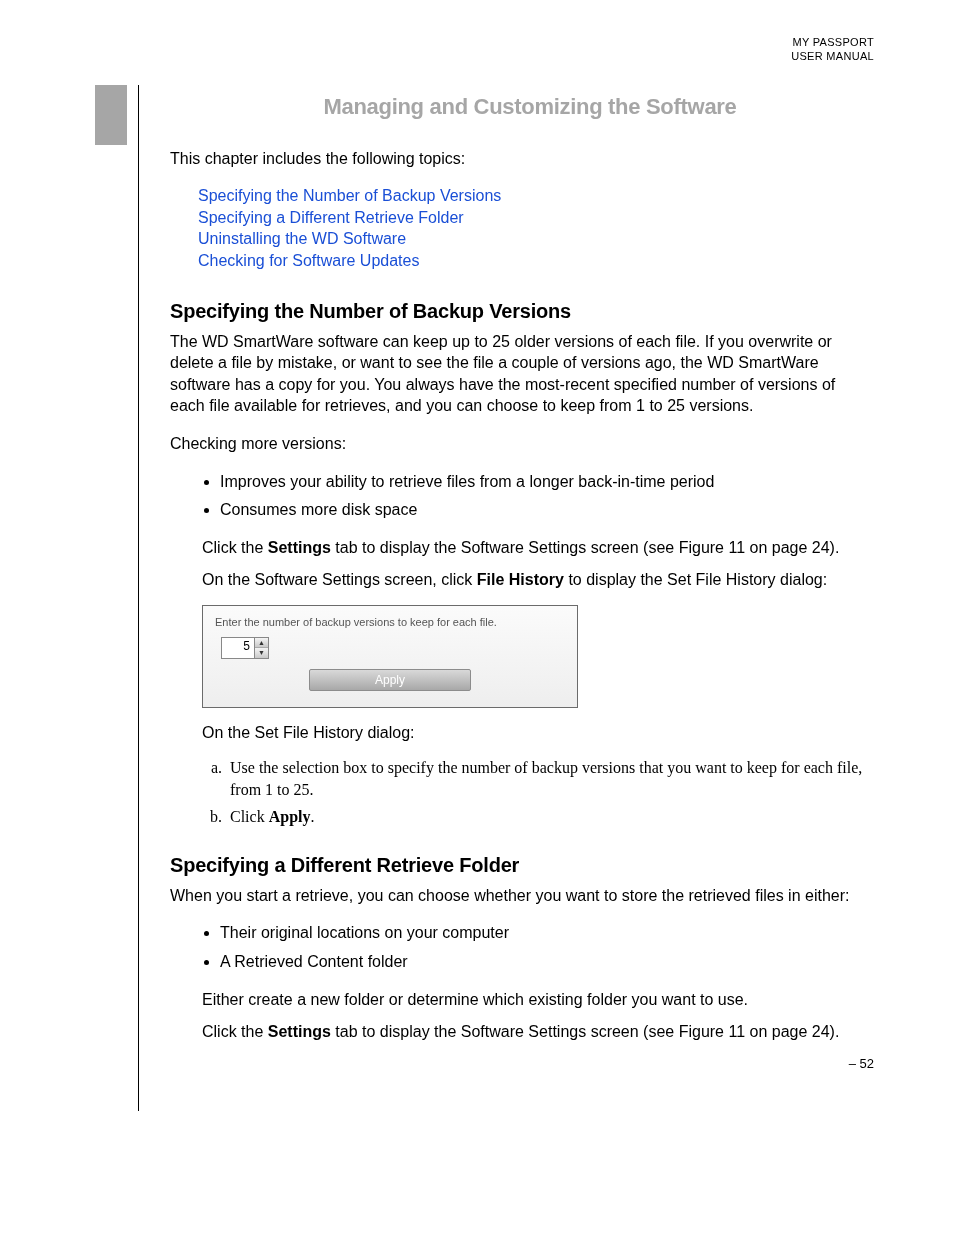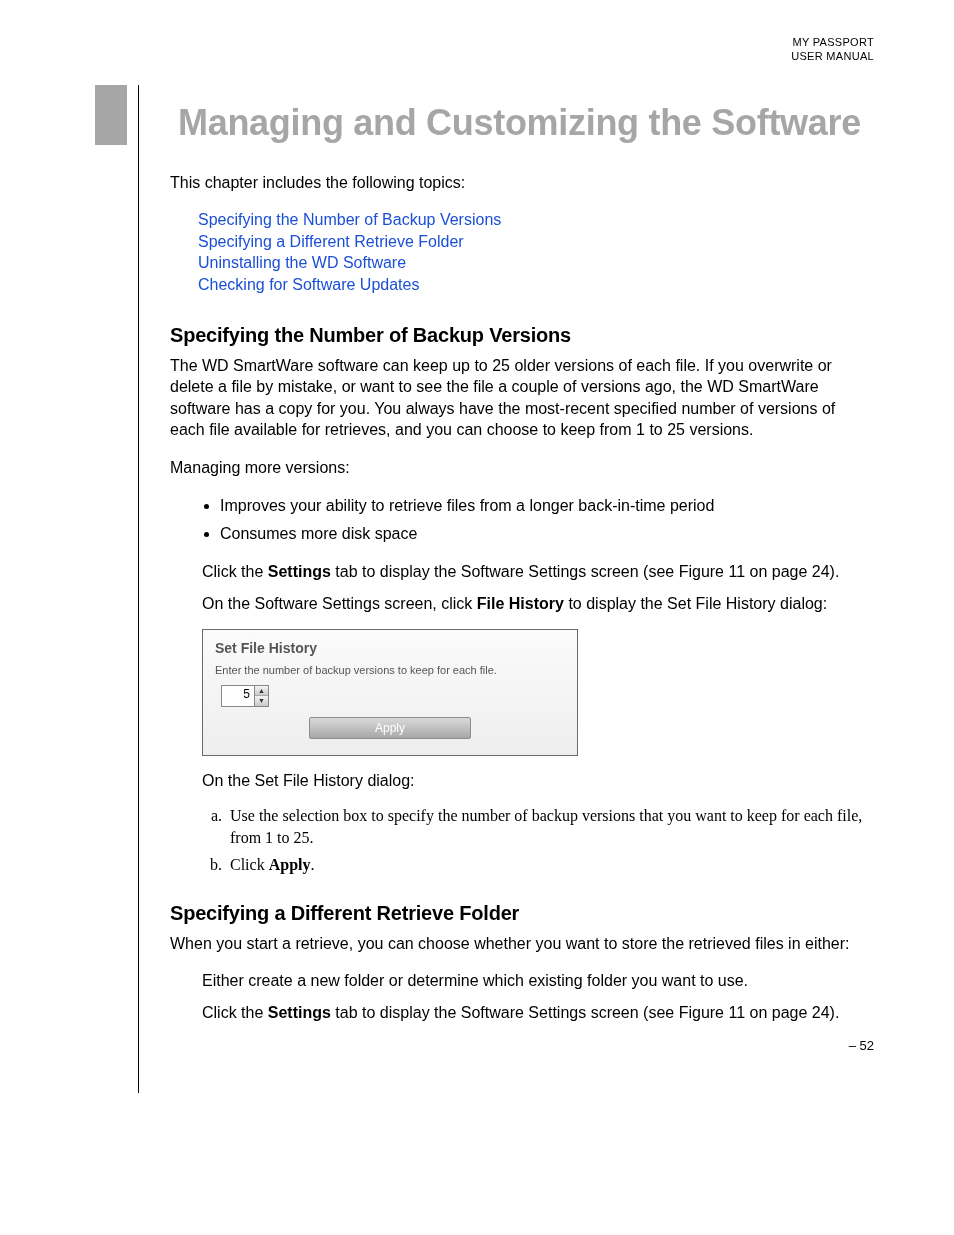--- a/index.html
+++ b/index.html
@@ -11,21 +11,21 @@
     width: 954px;
   }
   .page {
     padding: 35px 80px 40px 95px;
     position: relative;
   }
   .header-right {
     text-align: right;
     font-size: 11px;
     line-height: 1.3;
-    margin-bottom: 38px;
+    margin-bottom: 30px;
     letter-spacing: 0.3px;
   }
   .side-block {
     position: absolute;
     left: 95px;
     top: 85px;
     width: 32px;
     height: 60px;
     background: #a6a6a6;
   }
@@ -36,24 +36,25 @@
     width: 1px;
     background: #000;
   }
   .content {
     margin-left: 75px;
   }
   h1 {
     font-family: Arial, Helvetica, sans-serif;
     font-weight: 900;
     color: #a6a6a6;
-    font-size: 36px;
-    margin: 0 0 28px 8px;
+    font-size: 22px;
+    margin: 0 0 28px 16px;
     letter-spacing: -0.3px;
     font-stretch: condensed;
+    text-align: center;
   }
   h1, h2 {
     font-family: "Arial Black", Arial, Helvetica, sans-serif;
   }
   p {
     font-size: 16px;
     line-height: 1.35;
     margin: 0 0 16px 0;
   }
   .toc-links {
@@ -186,37 +187,36 @@
 
     <div class="toc-links">
       <a href="#">Specifying the Number of Backup Versions</a>
       <a href="#">Specifying a Different Retrieve Folder</a>
       <a href="#">Uninstalling the WD Software</a>
       <a href="#">Checking for Software Updates</a>
     </div>
 
     <h2>Specifying the Number of Backup Versions</h2>
     <p>The WD SmartWare software can keep up to 25 older versions of each file. If you overwrite or delete a file by mistake, or want to see the file a couple of versions ago, the WD SmartWare software has a copy for you. You always have the most-recent specified number of versions of each file available for retrieves, and you can choose to keep from 1 to 25 versions.</p>
-    <p>Managing more versions:</p>
+    <p>Checking more versions:</p>
     <ul>
       <li>Improves your ability to retrieve files from a longer back-in-time period</li>
       <li>Consumes more disk space</li>
     </ul>
 
     <div class="step-block">
       <p>
         <span>Click the </span><b>Settings</b><span> tab to display the Software Settings screen (see Figure 11 on page 24).</span>
       </p>
       <p>
         <span>On the Software Settings screen, click </span><b>File History</b><span> to display the Set File History dialog:</span>
       </p>
     </div>
 
     <div class="dialog">
-      <div class="dialog-title">Set File History</div>
       <div class="dialog-prompt">Enter the number of backup versions to keep for each file.</div>
       <div class="spinner">
         <div class="spinner-value">5</div>
         <div class="spinner-btns">
           <div>▲</div>
           <div>▼</div>
         </div>
       </div>
       <div class="apply-btn">Apply</div>
     </div>
@@ -227,20 +227,24 @@
 
     <ol class="letters">
       <li>Use the selection box to specify the number of backup versions that you want to keep for each file, from 1 to 25.</li>
       <li>
         <span>Click </span><b>Apply</b><span>.</span>
       </li>
     </ol>
 
     <h2 style="margin-top:26px;">Specifying a Different Retrieve Folder</h2>
     <p>When you start a retrieve, you can choose whether you want to store the retrieved files in either:</p>
+    <ul>
+      <li>Their original locations on your computer</li>
+      <li>A Retrieved Content folder</li>
+    </ul>
 
     <div class="step-block">
       <p>Either create a new folder or determine which existing folder you want to use.</p>
       <p>
         <span>Click the </span><b>Settings</b><span> tab to display the Software Settings screen (see Figure 11 on page 24).</span>
       </p>
     </div>
   </div>
 
   <div class="page-num">– 52</div>

